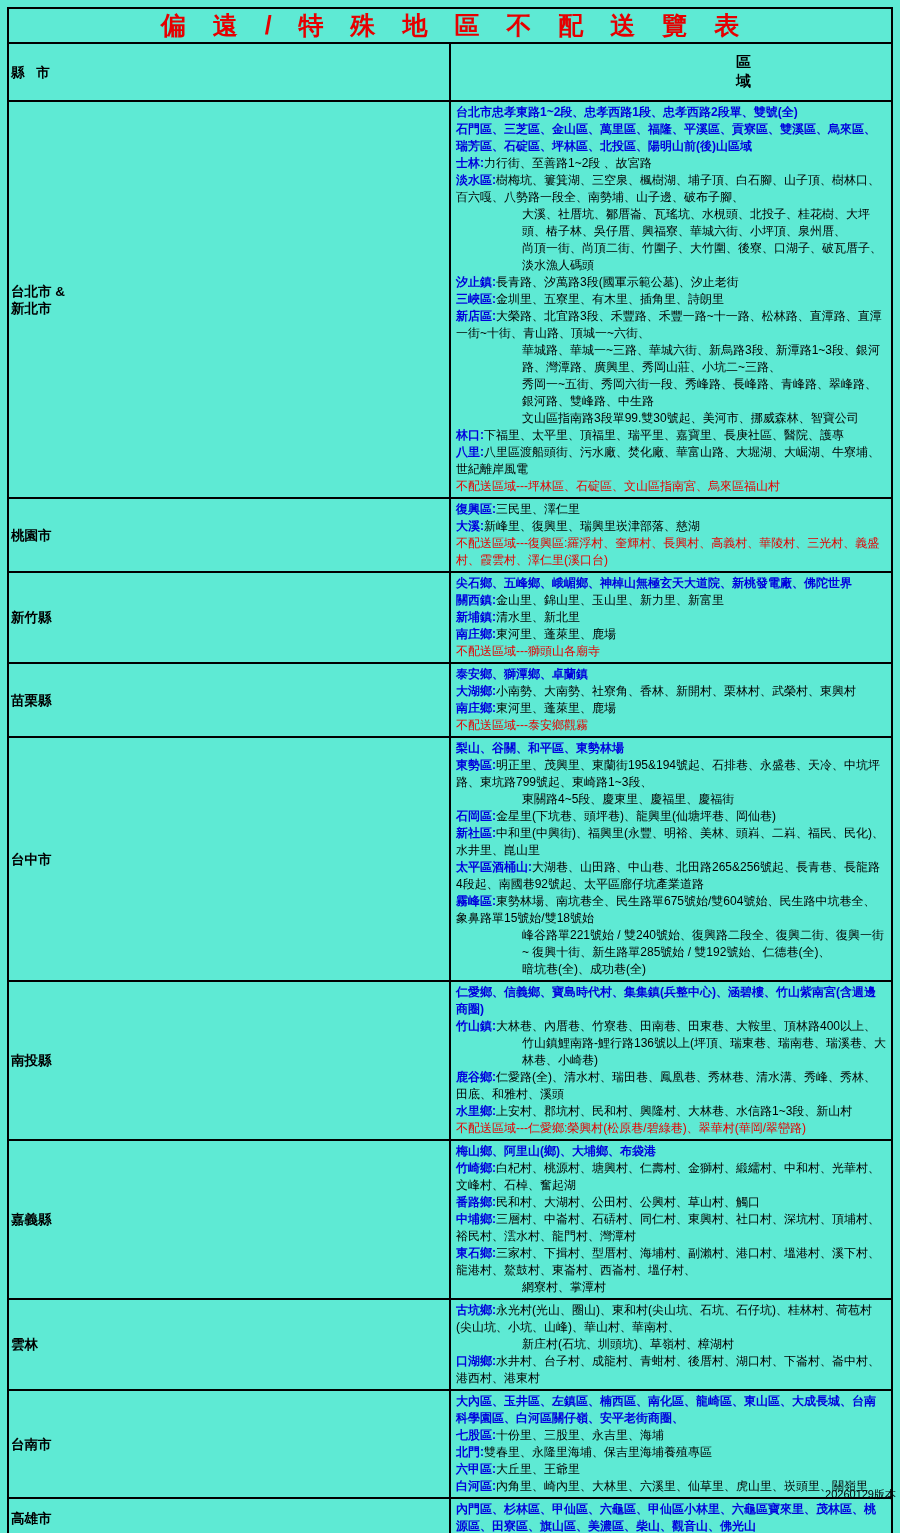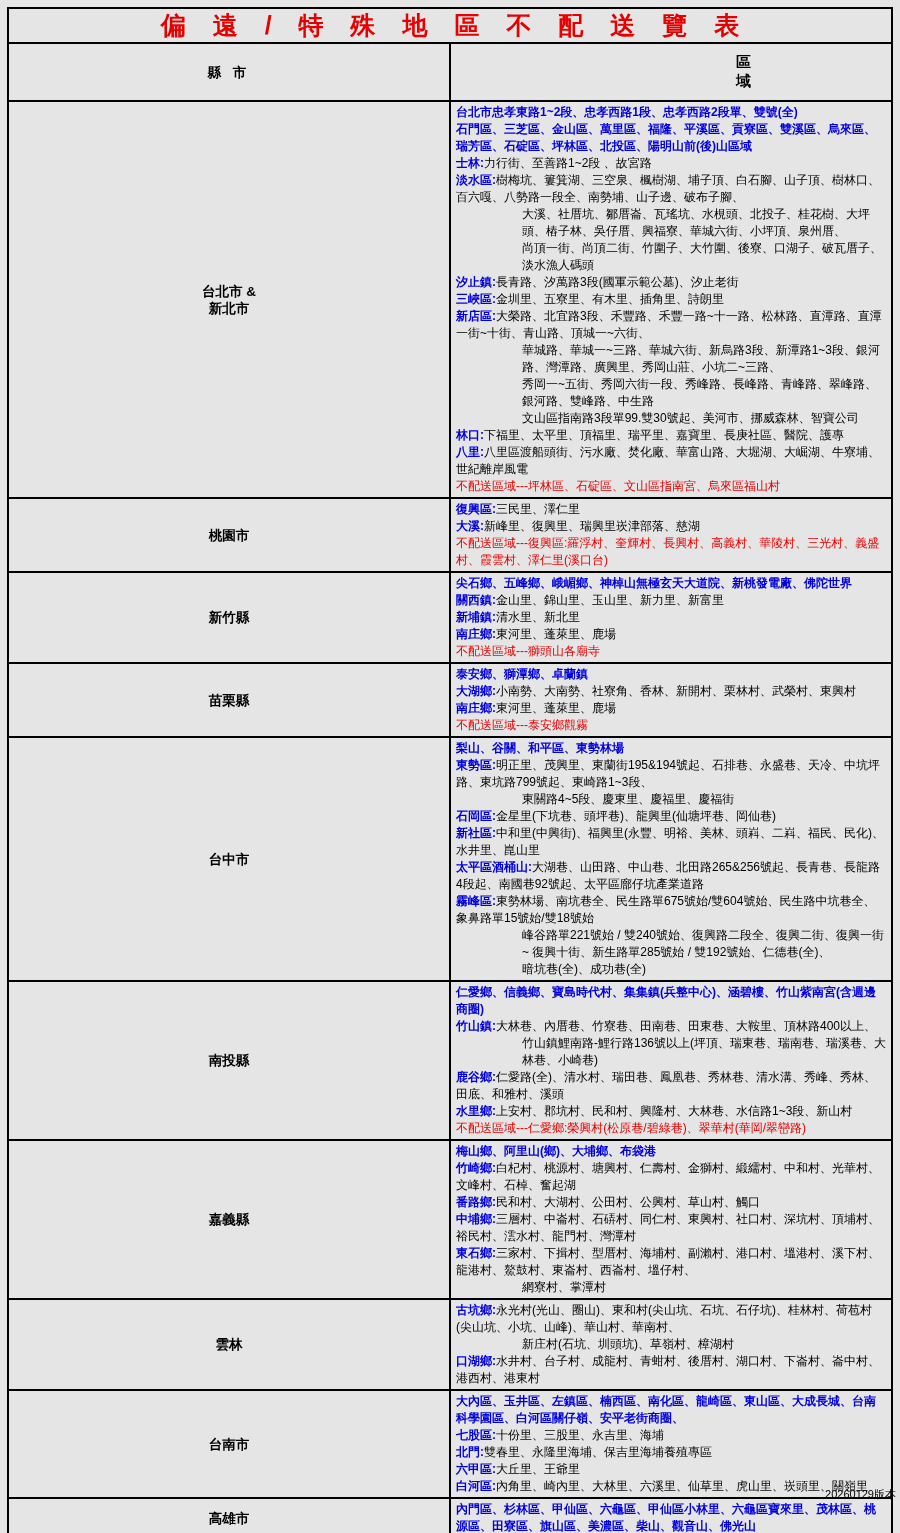--- a/index.html
+++ b/index.html
@@ -1,31 +1,31 @@
 <!DOCTYPE html>
 <html><head>
 <meta charset="utf-8">
 <style>
   html,body{margin:0;padding:0;background:#fff;}
   .page{
-    width:900px;height:1533px;background:#e5e5e5;position:relative;overflow:hidden;
+    width:900px;height:1533px;background:#5eead4;position:relative;overflow:hidden;
     font-family:"Liberation Sans","DejaVu Sans",sans-serif;color:#000;
   }
   table.main{
     border-collapse:collapse;margin:7px auto 0 auto;width:886px;table-layout:fixed;
   }
   table.main td{border:2px solid #000;vertical-align:middle;}
   .title-cell{
     color:#e60000;font-weight:bold;font-size:25px;text-align:center;
     letter-spacing:10px;text-indent:10px;padding:1px 0 2px 0;line-height:30px;
   }
   .head-county{font-weight:bold;font-size:15px;text-align:center;letter-spacing:4px;padding:3px 0;}
   .head-region{font-weight:bold;font-size:15px;text-align:right;letter-spacing:140px;text-indent:140px;padding:9px 0;}
   td.county{
-    width:146px;text-align:center;font-weight:bold;font-size:13.5px;
+    width:146px;text-align:left;font-weight:bold;font-size:13.5px;
     white-space:pre-line;line-height:17px;padding:2px;
   }
   td.region{font-size:12px;line-height:17px;padding:2px 5px;vertical-align:middle;}
   .line{min-height:17px;}
   .line.ind{padding-left:66px;}
   .blue{color:#0000dd;font-weight:bold;}
   .black{color:#000000;}
   .red{color:#e60000;}
   .version{position:absolute;right:4px;top:1487px;font-size:11px;color:#000;}
 </style>

